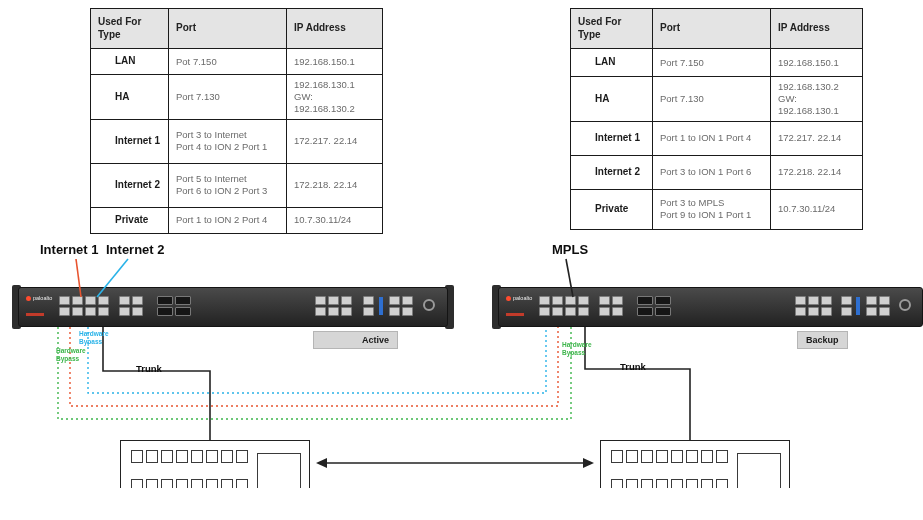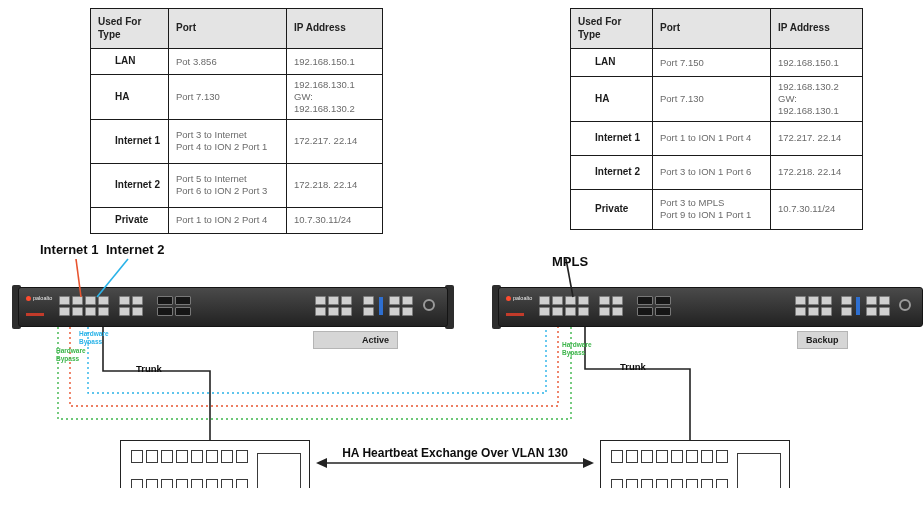--- a/index.html
+++ b/index.html
@@ -70,21 +70,21 @@
       </colgroup>
     <tbody>
         <tr style="height:40px">
       <th>Used For
 Type</th>
       <th>Port</th>
       <th>IP Address</th>
     </tr>
     <tr style="height:26px">
       <td class="c1">LAN</td>
-      <td>Pot 3.856</td>
+      <td>Pot 7.150</td>
       <td>192.168.150.1</td>
     </tr>
     <tr style="height:38px">
       <td class="c1">HA</td>
       <td>Port 7.130</td>
       <td>192.168.130.1
 GW: 192.168.130.2</td>
     </tr>
     <tr style="height:44px">
       <td class="c1">Internet 1</td>
@@ -368,31 +368,30 @@
     <path d="M70 327 V 406 H 558 V 327" fill="none" stroke-width="1.4" stroke-dasharray="2 3" stroke="#e8542f"></path>
     <path d="M58 327 V 419 H 571 V 327" fill="none" stroke-width="1.4" stroke-dasharray="2 3" stroke="#3db54b"></path>
 
     <line x1="326" y1="463" x2="584" y2="463" stroke-width="1.6" stroke="#222222"></line>
     <polygon points="316,463 327,458 327,468" fill="#222"></polygon>
     <polygon points="594,463 583,458 583,468" fill="#222"></polygon>
   </svg>
 
   <div class="lbl big" style="left:40px;top:242px;">Internet 1</div>
   <div class="lbl big" style="left:106px;top:242px;">Internet 2</div>
-  <div class="lbl big" style="left:552px;top:254px;">MPLS</div>
+  <div class="lbl big" style="left:552px;top:242px;">MPLS</div>
 
   <div class="badge" style="left:313px;top:331px;padding-left:48px;">Active</div>
   <div class="badge" style="left:797px;top:331px;">Backup</div>
 
   <div class="hwb blue" style="left:79px;top:330px;">Hardware
 Bypass</div>
   <div class="hwb green" style="left:56px;top:347px;">Hardware
 Bypass</div>
   <div class="hwb green" style="left:562px;top:341px;">Hardware
 Bypass</div>
 
   <div class="lbl small" style="left:136px;top:355px;">Trunk</div>
   <div class="lbl small" style="left:620px;top:353px;">Trunk</div>
 
-  <div class="lbl mid center" style="left:320px;top:446px;width:270px;">HA Heartbeat Exchange Over VLAN 130</div>
   <div class="lbl small center" style="left:415px;top:482px;width:80px;">Trunk</div>
 
 </div>
 
 </body></html>

